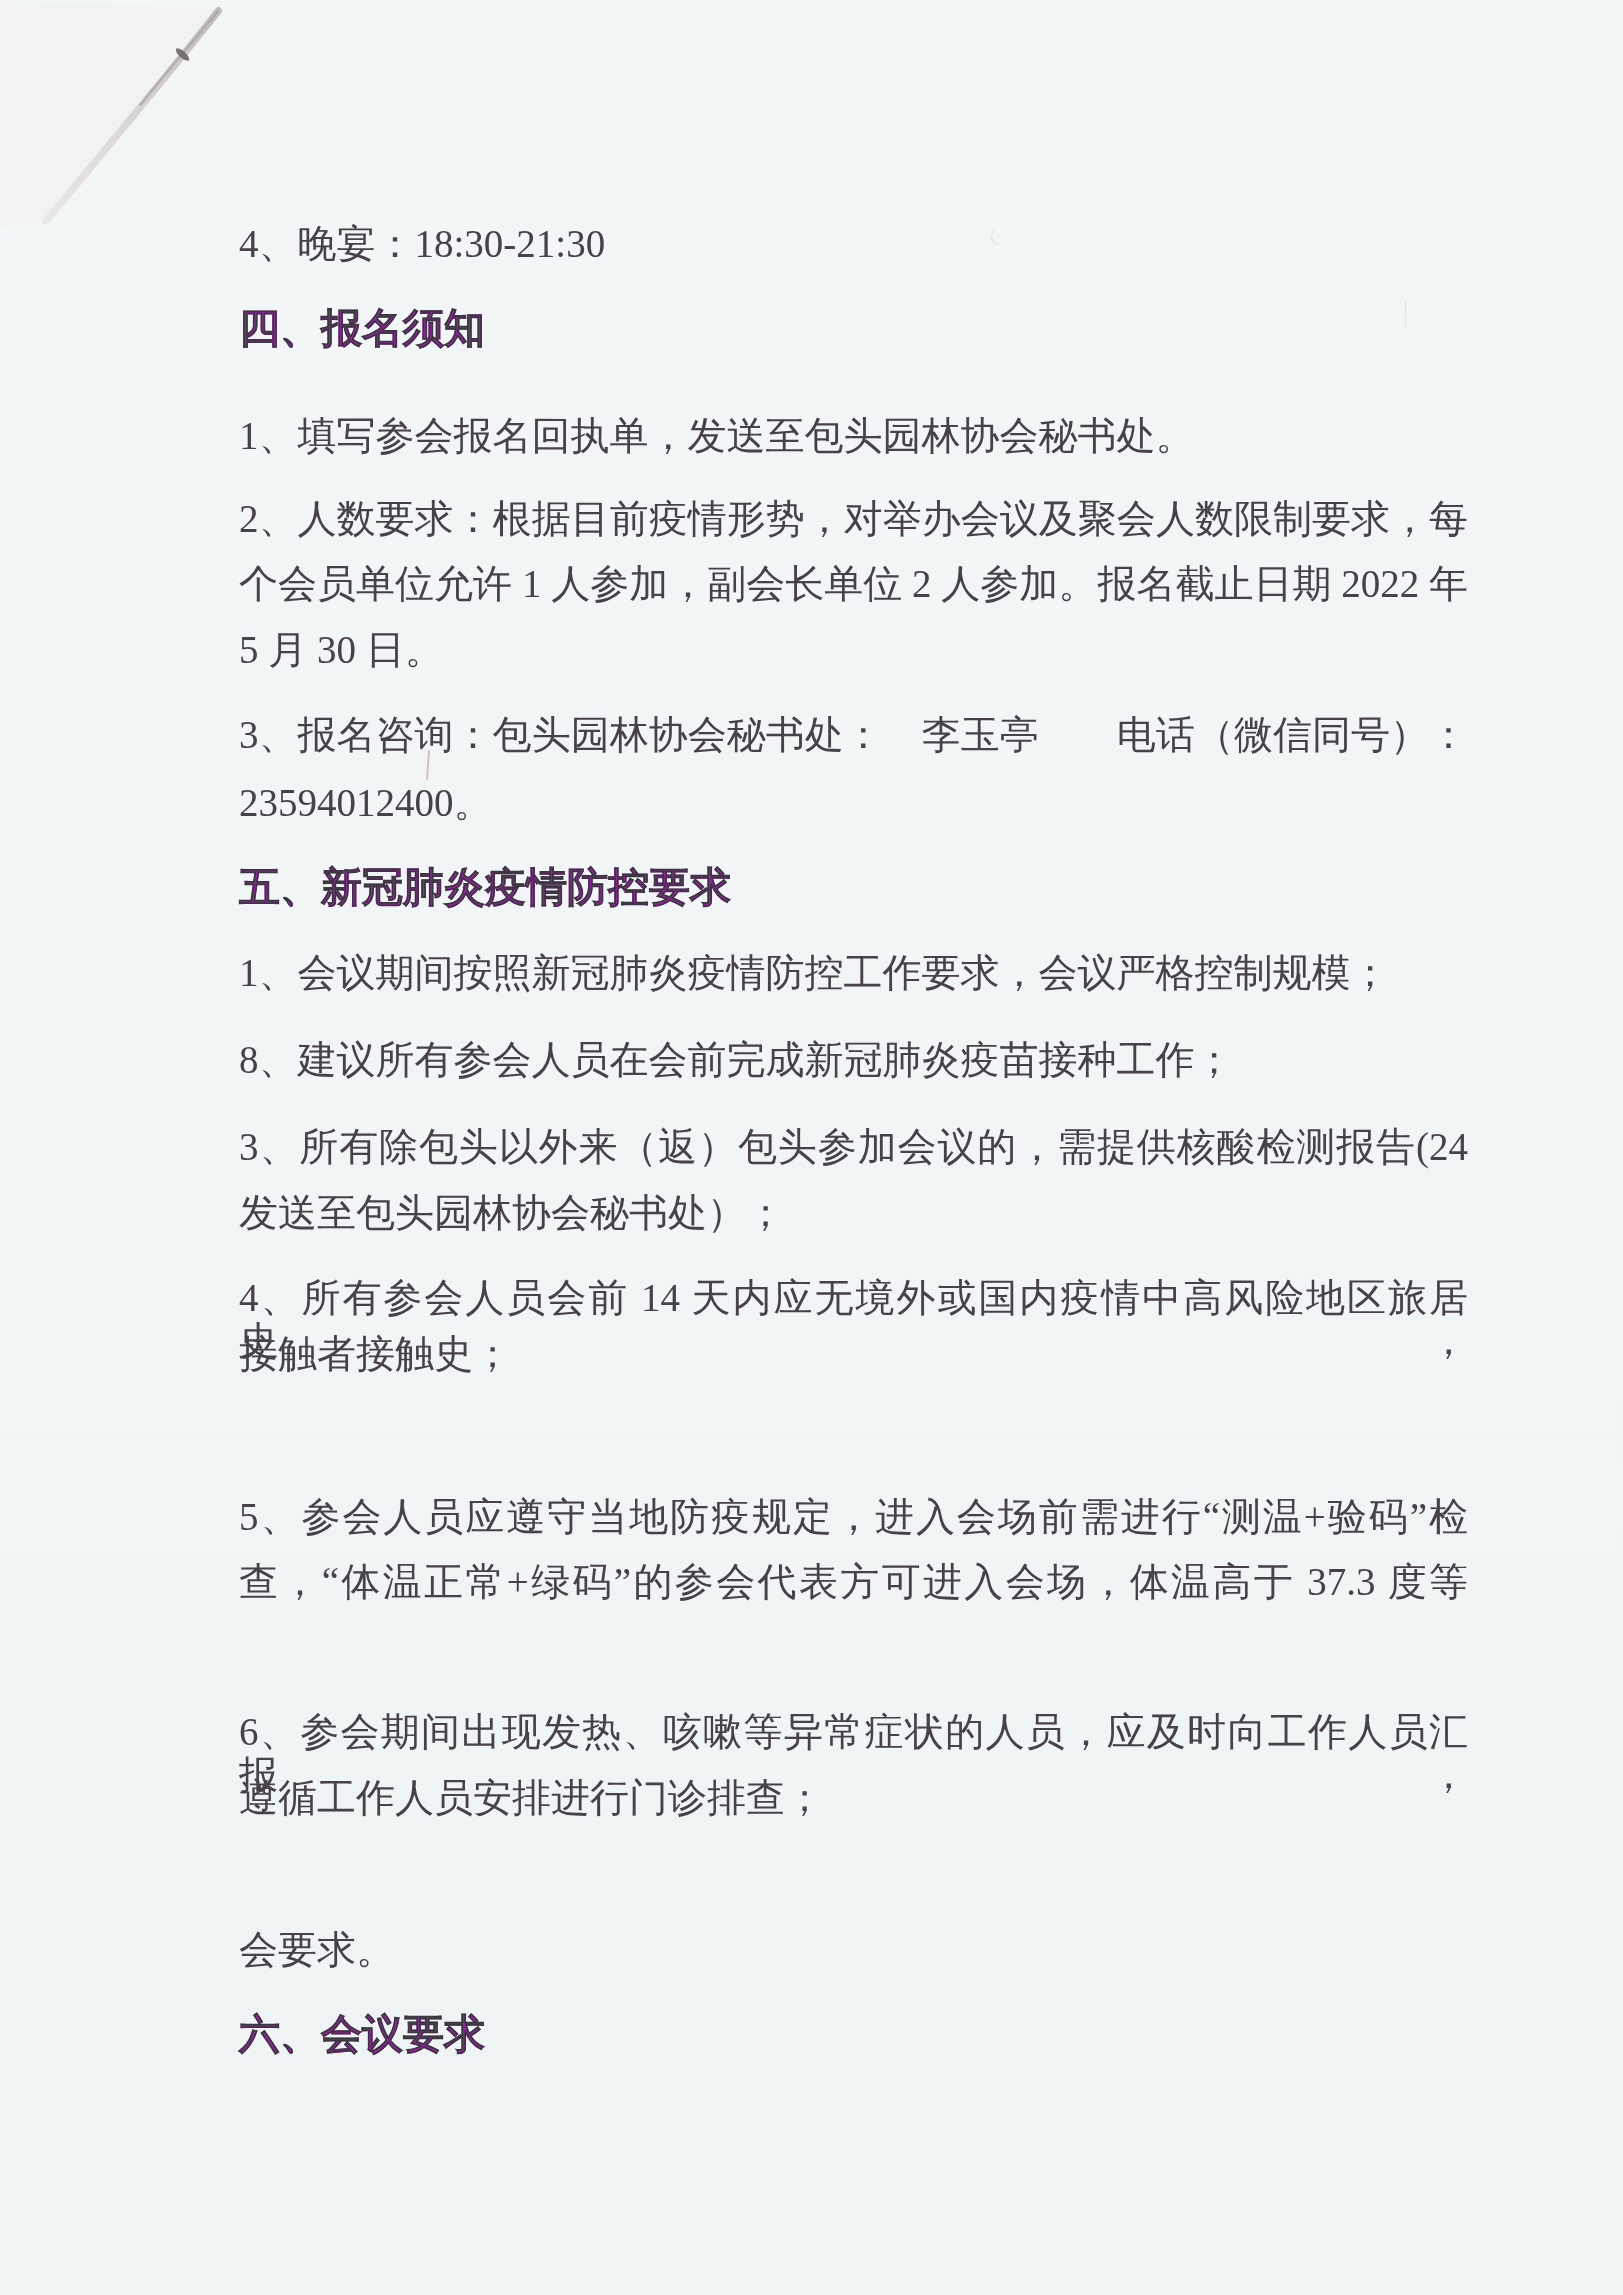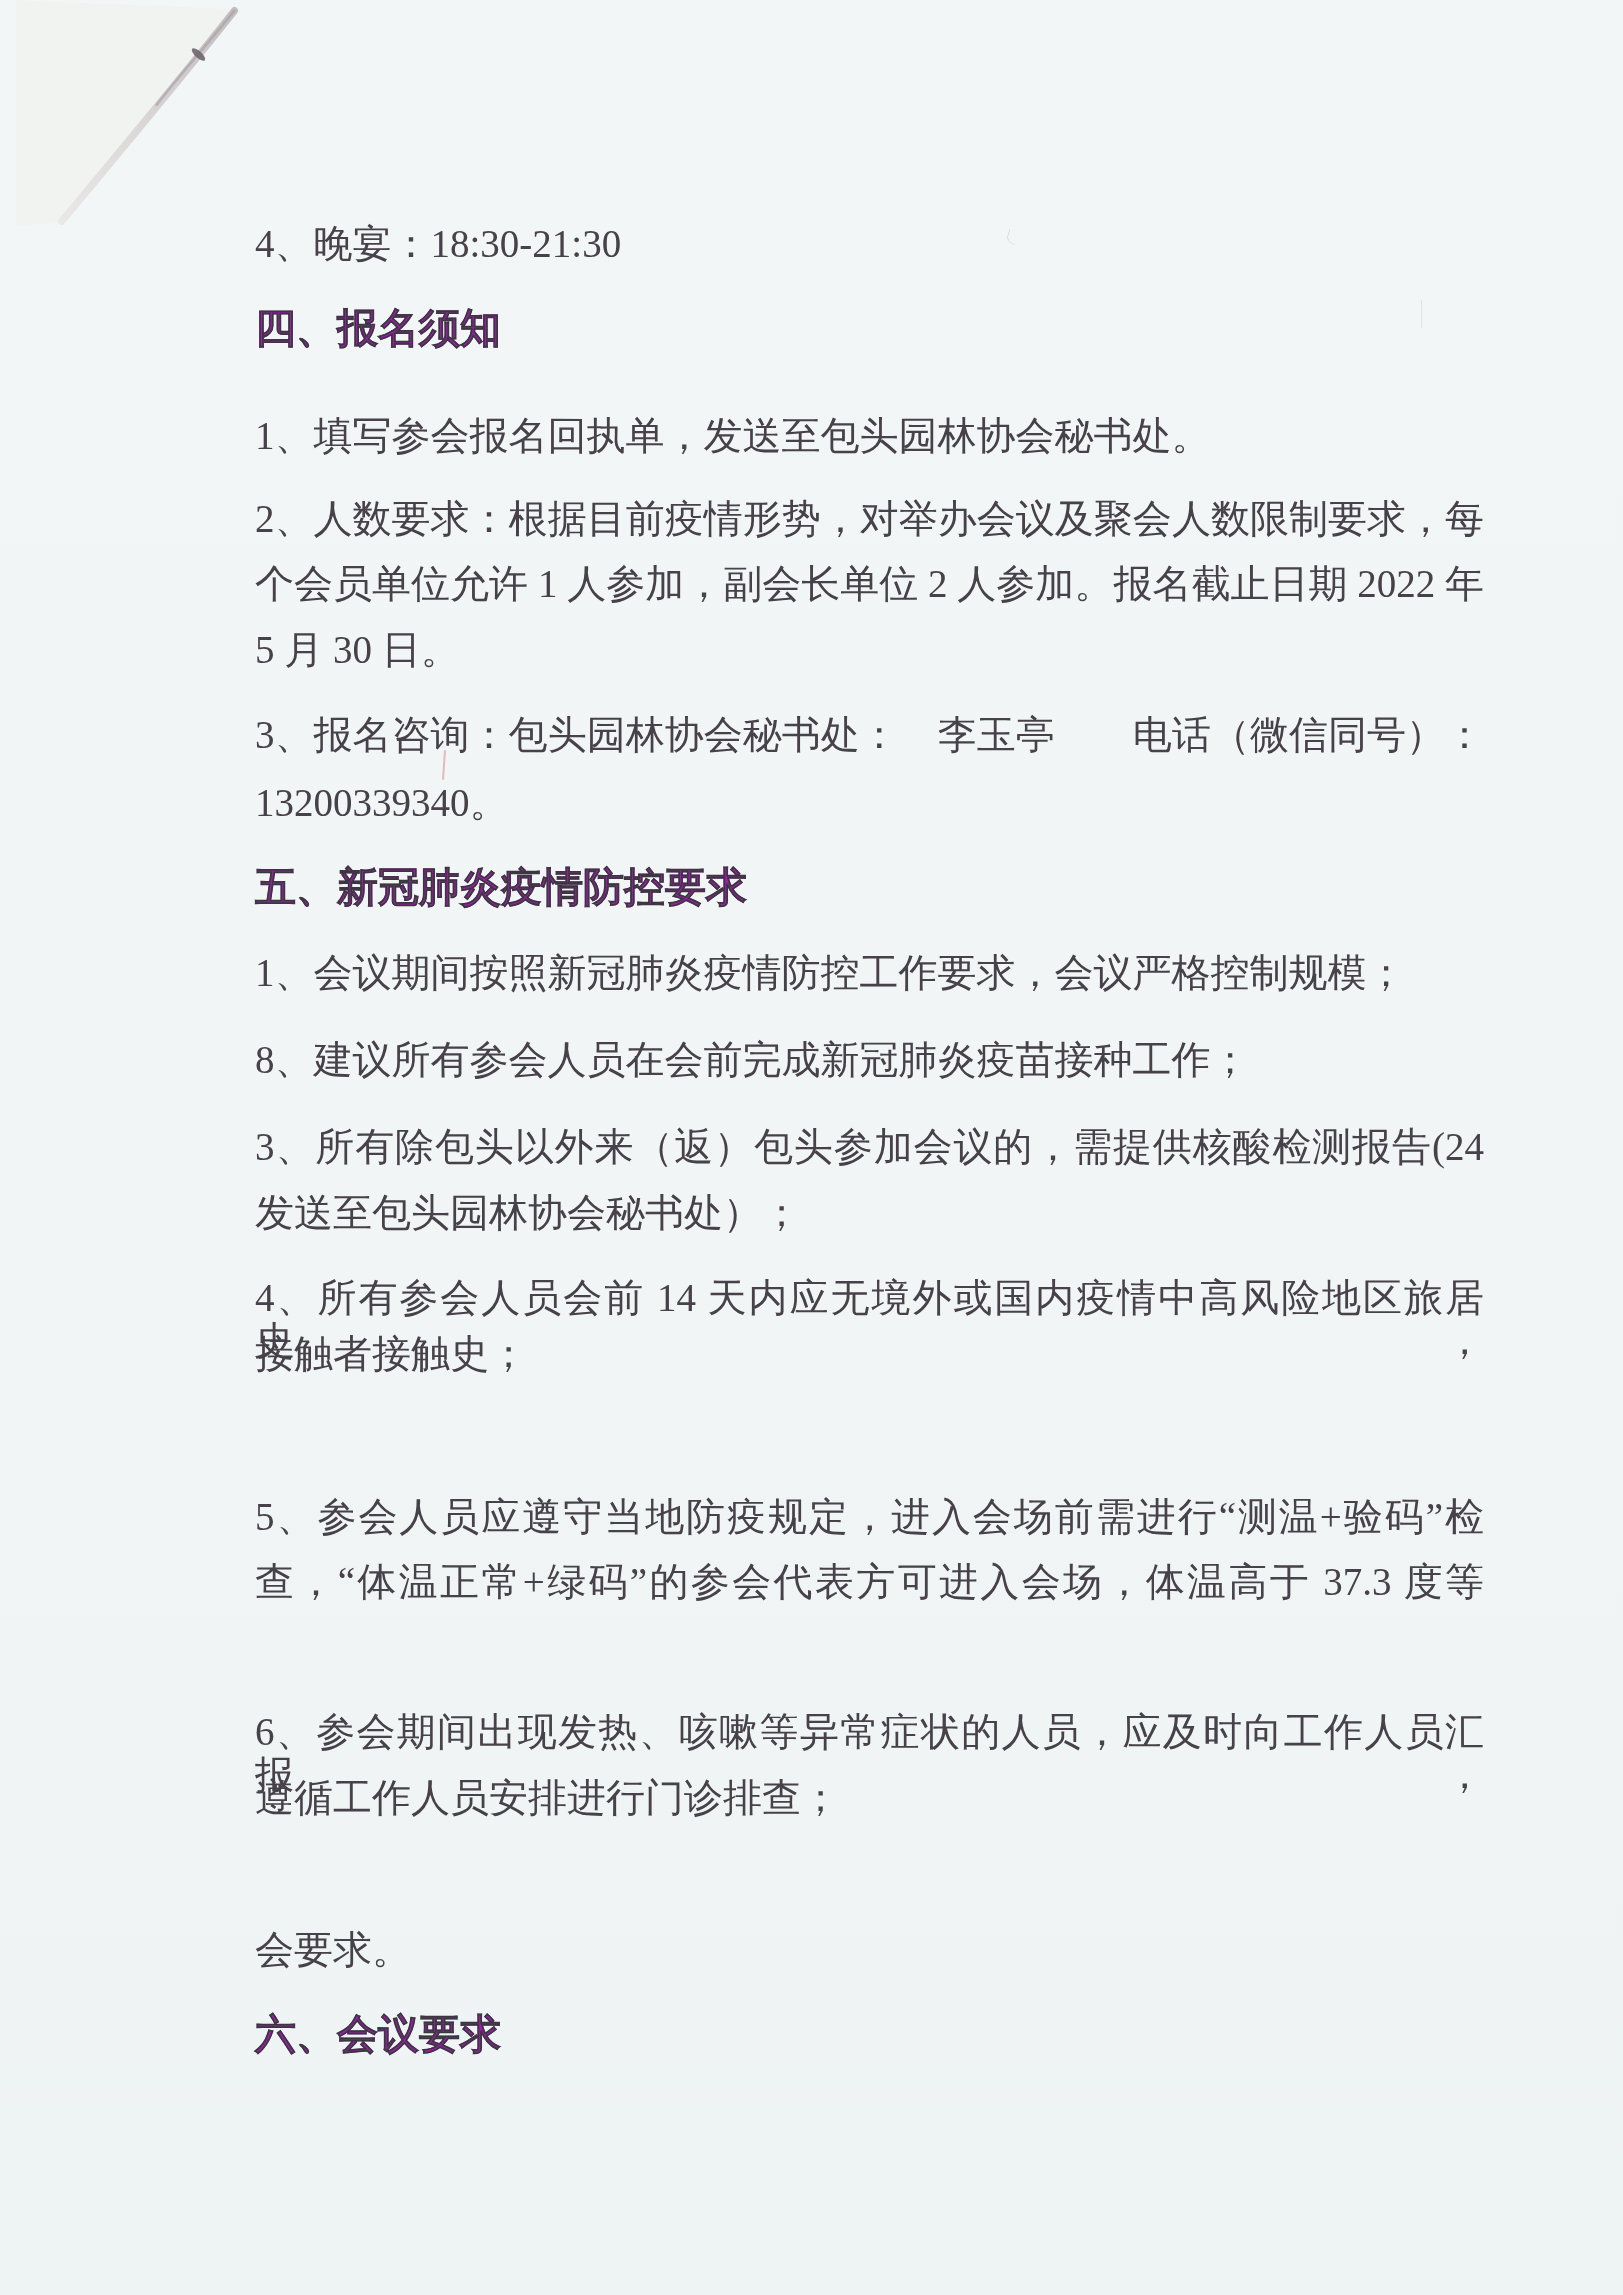--- a/index.html
+++ b/index.html
@@ -2,21 +2,21 @@
 <html style="font-size:10.5px"><head>
 <meta charset="utf-8">
 <style>
   html,body{margin:0;padding:0;}
   body{
     width:1624px;height:2295px;
     background:linear-gradient(180deg,#f2f6f6 0%,#f1f5f5 55%,#eef3f3 100%);
     overflow:hidden;position:relative;
     font-family:"Liberation Serif","DejaVu Serif",serif;
   }
-  .page{position:absolute;inset:0;margin-left:16px;}
+  .page{position:absolute;inset:0;}
   .tline{
     position:absolute;left:239px;width:1229px;
     font-size:39px;line-height:43px;color:#474149;
     letter-spacing:0px;white-space:pre;
     text-align:left;
   }
   .tline.full{
     white-space:normal;
     text-align:justify;
     text-align-last:justify;
@@ -64,21 +64,21 @@
   <div class="gray-curl"></div>
   <div class="edge-line"></div>
 
   <div class="tline" style="top:222px">4、晚宴：18:30-21:30</div>
   <div class="tline heading" style="top:307px">四、报名须知</div>
   <div class="tline" style="top:414px">1、填写参会报名回执单，发送至包头园林协会秘书处。</div>
   <div class="tline full" style="top:497px">2、人数要求：根据目前疫情形势，对举办会议及聚会人数限制要求，每</div>
   <div class="tline full" style="top:562px">个会员单位允许 1 人参加，副会长单位 2 人参加。报名截止日期 2022 年</div>
   <div class="tline" style="top:628px">5 月 30 日。</div>
   <div class="tline full" style="top:713px">3、报名咨询：包头园林协会秘书处：　李玉亭　　电话（微信同号）：</div>
-  <div class="tline" style="top:781px">13200339340。</div>
+  <div class="tline" style="top:781px">23594012400。</div>
   <div class="tline heading" style="top:866px">五、新冠肺炎疫情防控要求</div>
   <div class="tline" style="top:951px">1、会议期间按照新冠肺炎疫情防控工作要求，会议严格控制规模；</div>
   <div class="tline" style="top:1038px">8、建议所有参会人员在会前完成新冠肺炎疫苗接种工作；</div>
   <div class="tline full" style="top:1125px">3、所有除包头以外来（返）包头参加会议的，需提供核酸检测报告(24</div>
   <div class="tline" style="top:1191px">发送至包头园林协会秘书处）；</div>
   <div class="tline full" style="top:1276px">4、所有参会人员会前 14 天内应无境外或国内疫情中高风险地区旅居史，</div>
   <div class="tline" style="top:1332px">接触者接触史；</div>
   <div class="tline full" style="top:1495px">5、参会人员应遵守当地防疫规定，进入会场前需进行“测温+验码”检</div>
   <div class="tline full" style="top:1560px">查，“体温正常+绿码”的参会代表方可进入会场，体温高于 37.3 度等</div>
   <div class="tline full" style="top:1710px">6、参会期间出现发热、咳嗽等异常症状的人员，应及时向工作人员汇报，</div>

